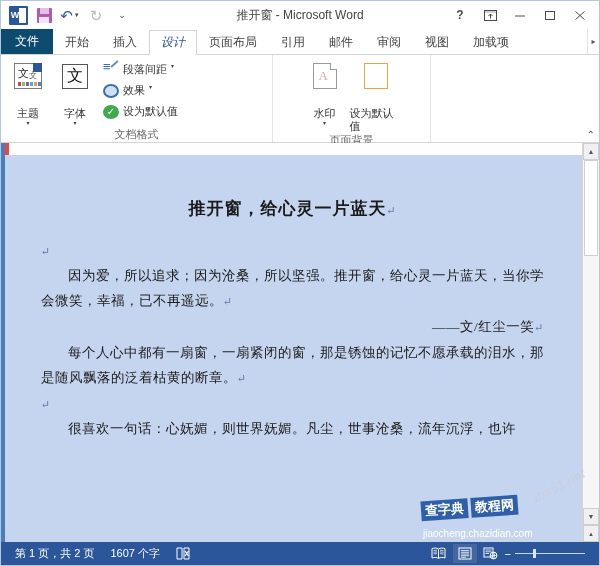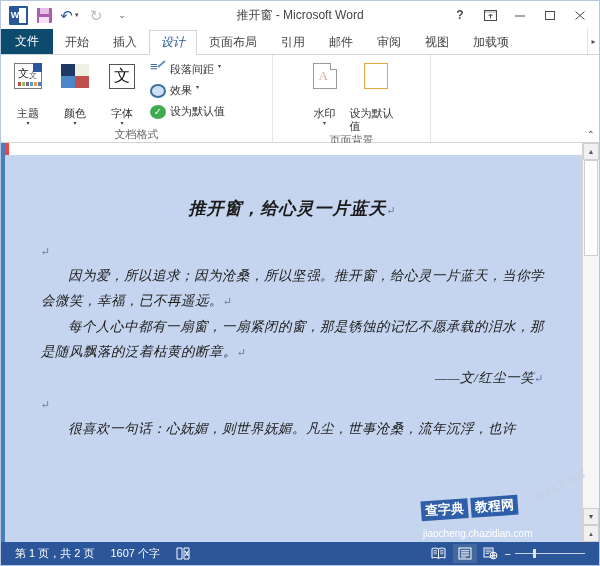--- a/index.html
+++ b/index.html
@@ -198,21 +198,20 @@
   .doc-left-rail { width: 4px; background: #4a7ebb; flex: 0 0 4px; }
   .doc-scroll-top {
     position:absolute; left:4px; right:17px; top:0; height:12px;
     background:#fff;
   }
   .page {
     flex: 1 1 auto;
     position: relative;
     background: #ef4444;
     padding: 0;
-    font-style: italic;
   }
   .page-inner {
     position:absolute; left:0; right:17px; top:12px; bottom:0;
     background:#c6d5ef;
   }
   .doc-body {
     padding: 42px 38px 0 36px;
     font-family: "Liberation Serif", "DejaVu Serif", serif;
     color: #1a1a1a;
   }
@@ -386,32 +385,20 @@
                   <i style="background:#4f81bd"></i>
               </span>
               <span class="fold"></span>
             </div>
           </div>
           <span class="lbl">主题</span>
           <span class="dd">▾</span>
         </div>
 
 
-        <div class="bigbtn">
-          <div class="bigicon">
-            <div class="ic-colors">
-              <i style="background:#1f3864"></i>
-              <i style="background:#efefe3"></i>
-              <i style="background:#4a86c8"></i>
-              <i style="background:#c0504d"></i>
-            </div>
-          </div>
-          <span class="lbl">颜色</span>
-          <span class="dd">▾</span>
-        </div>
 
         <div class="bigbtn">
           <div class="bigicon">
             <div class="ic-font">文</div>
           </div>
           <span class="lbl">字体</span>
           <span class="dd">▾</span>
         </div>
 
         <div class="smallrows">
@@ -466,22 +453,22 @@
       <div class="doc-scroll-top"></div>
       <div class="page-inner">
         <div class="doc-body">
           <div class="doc-title">
             <span>推开窗，给心灵一片蓝天</span><span class="pmark">↵</span>
           </div>
           <div class="doc-p empty">
             <span class="pmark">↵</span>
           </div>
           <div class="doc-p indent"><span>因为爱，所以追求；因为沧桑，所以坚强。推开窗，给心灵一片蓝天，当你学会微笑，幸福，已不再遥远。</span><span class="pmark">↵</span></div>
+          <div class="doc-p right"><span>——文/红尘一笑</span><span class="pmark">↵</span></div>
           <div class="doc-p indent"><span>每个人心中都有一扇窗，一扇紧闭的窗，那是锈蚀的记忆不愿承载的泪水，那是随风飘落的泛着枯黄的断章。</span><span class="pmark">↵</span></div>
-          <div class="doc-p right"><span>——文/红尘一笑</span><span class="pmark">↵</span></div>
           <div class="doc-p empty"><span class="pmark">↵</span></div>
           <div class="doc-p indent"><span>很喜欢一句话：心妩媚，则世界妩媚。凡尘，世事沧桑，流年沉浮，也许</span></div>
         </div>
       </div>
 
       <div class="vscroll">
         <div class="vs-btn">▲</div>
         <div class="vs-track">
           <div class="vs-thumb"></div>
         </div>

